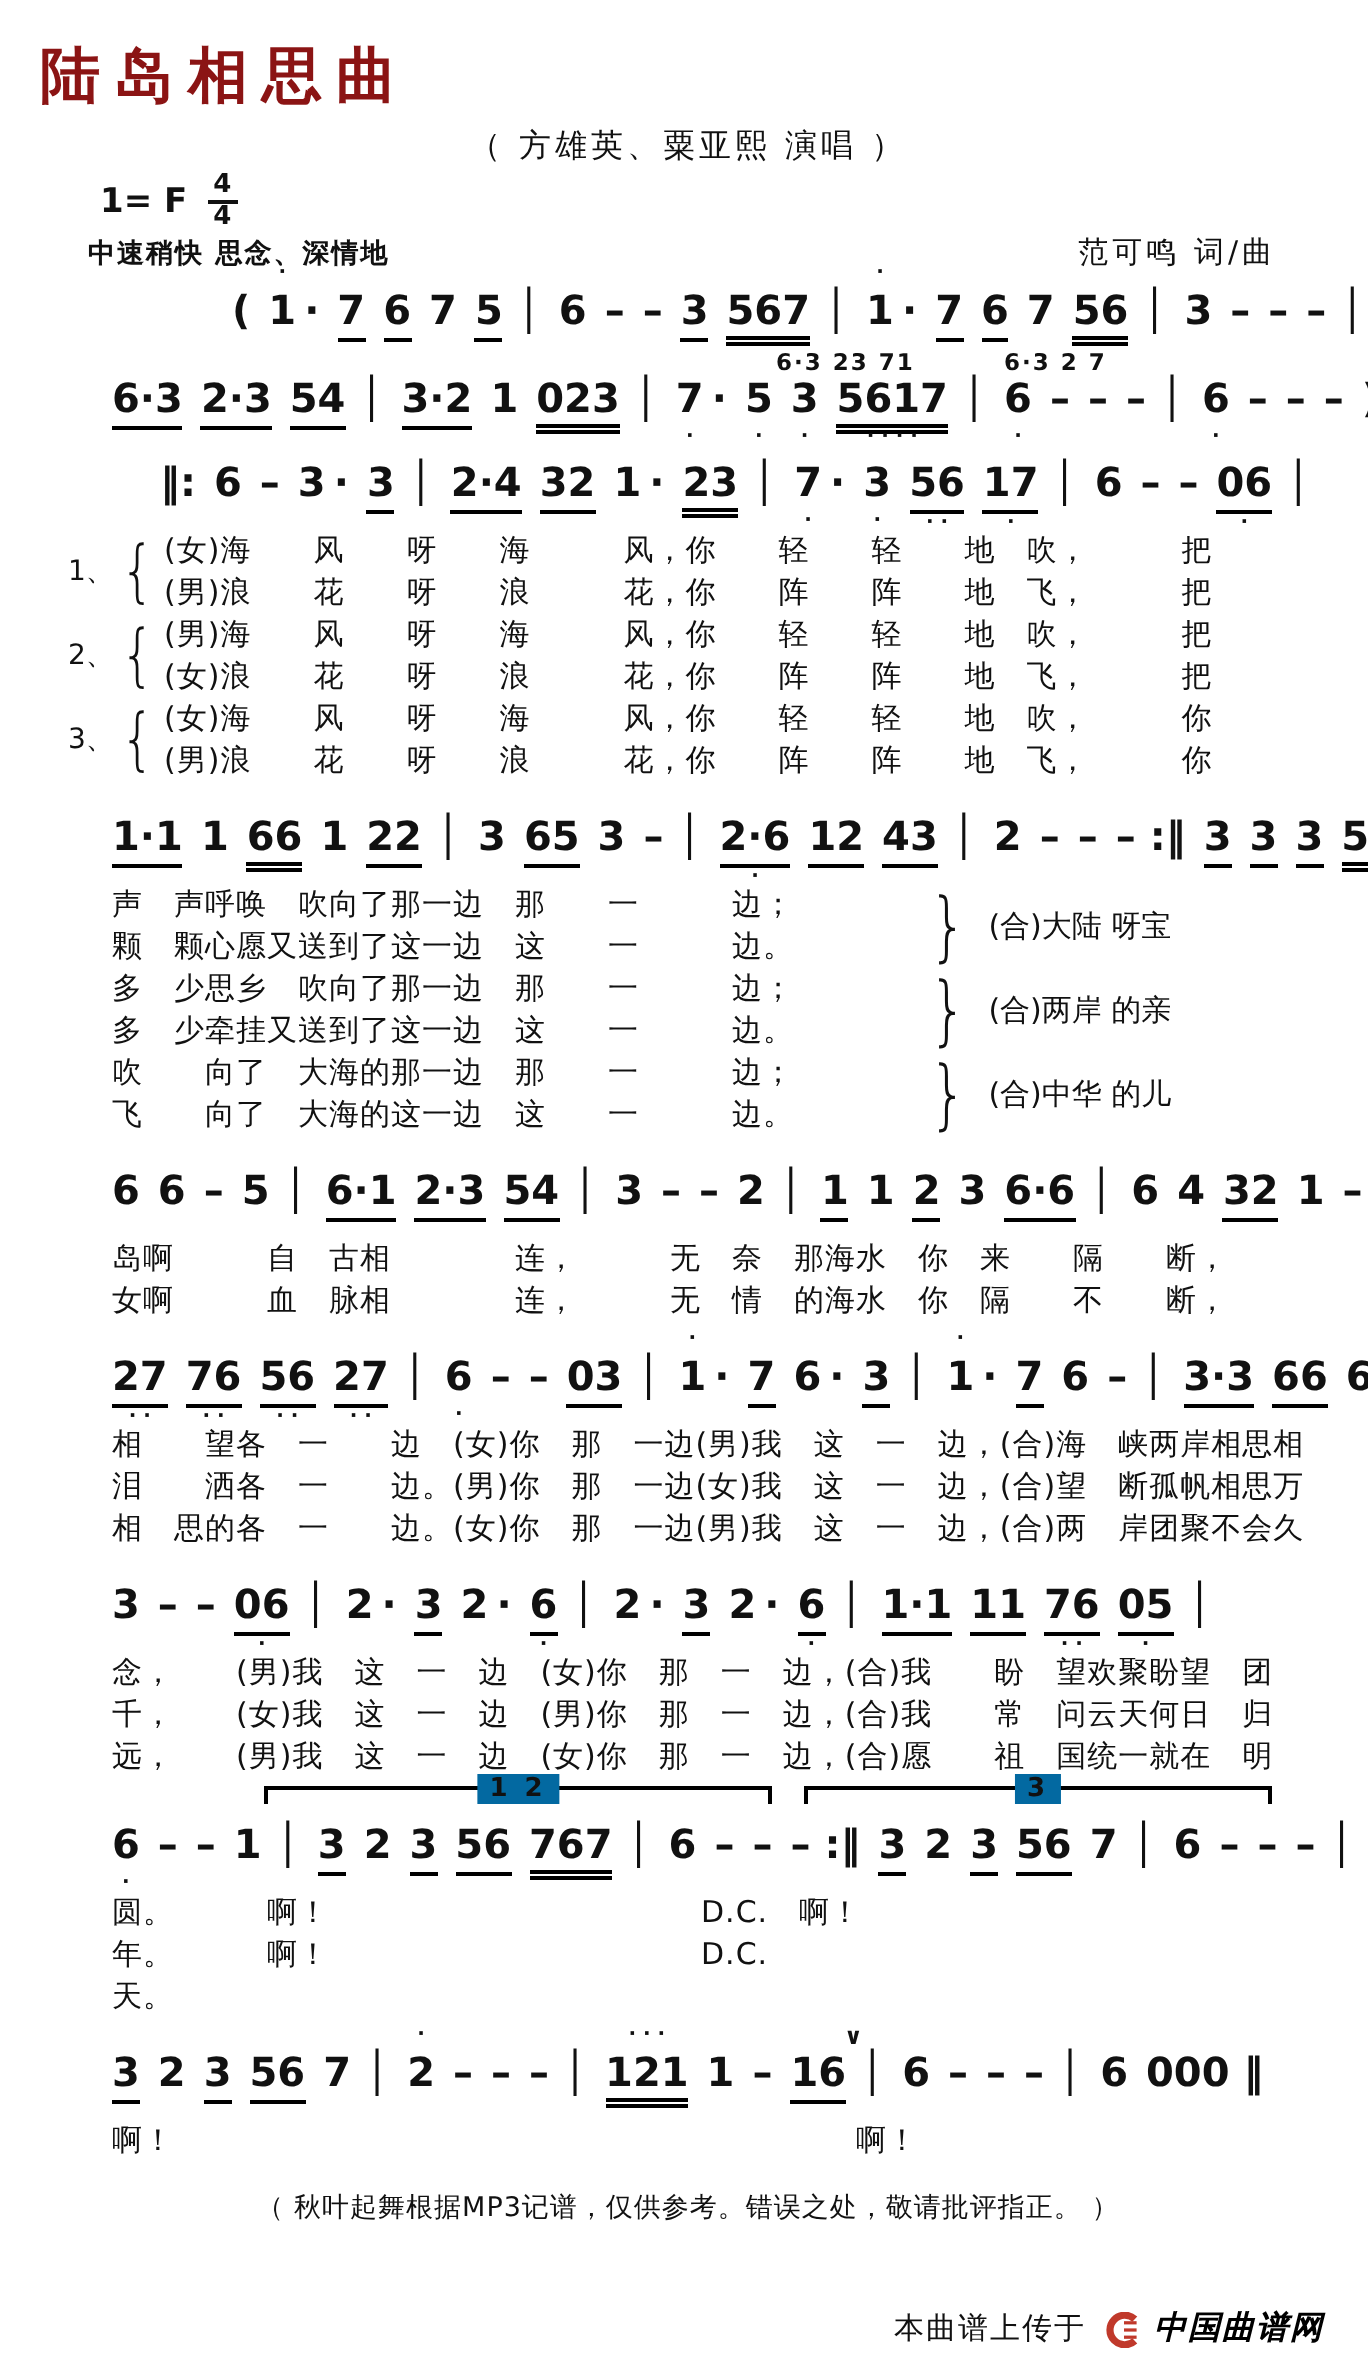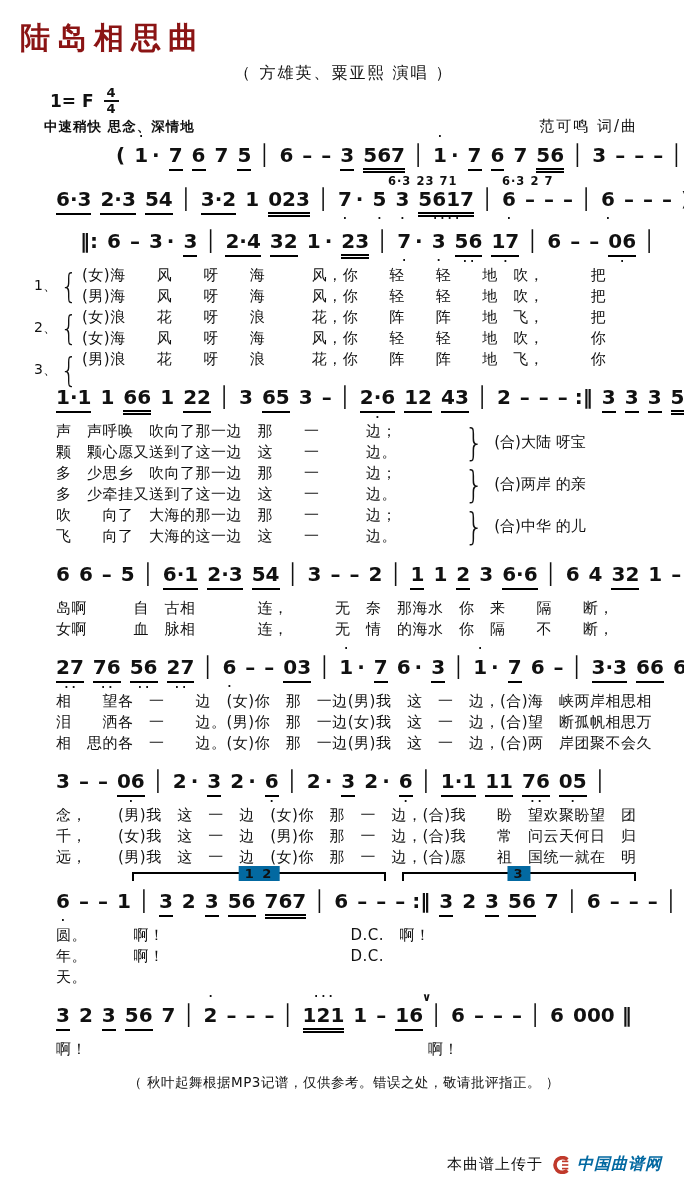--- a/index.html
+++ b/index.html
@@ -98,20 +98,21 @@
           <div class="notes-line"><span class="nt u1">6·3</span><span class="nt u1">2·3</span><span class="nt u1">54</span><span class="bar">│</span><span class="nt u1">3·2</span><span class="nt">1</span><span class="nt u2">023</span><span class="bar">│</span><span class="nt" data-bot="·">7</span><span class="adot nt">·</span><span class="nt" data-bot="·">5</span><span class="nt" data-bot="·">3</span><span class="nt u2" data-bot="· · · ·">5617</span><span class="bar">│</span><span class="nt" data-bot="·">6</span><span class="dash nt">–</span><span class="dash nt">–</span><span class="dash nt">–</span><span class="bar">│</span><span class="nt" data-bot="·">6</span><span class="dash nt">–</span><span class="dash nt">–</span><span class="dash nt">–</span><span class="paren">)</span></div>
         </div>
         <div class="system">
           <div class="notes-line" style="padding-left: 26px;"><span class="bar">‖:</span><span class="nt">6</span><span class="dash nt">–</span><span class="nt">3</span><span class="adot nt">·</span><span class="nt u1">3</span><span class="bar">│</span><span class="nt u1">2·4</span><span class="nt u1">32</span><span class="nt">1</span><span class="adot nt">·</span><span class="nt u2">23</span><span class="bar">│</span><span class="nt" data-bot="·">7</span><span class="adot nt">·</span><span class="nt" data-bot="·">3</span><span class="nt u1" data-bot="· ·">56</span><span class="nt u1" data-bot="·">17</span><span class="bar">│</span><span class="nt">6</span><span class="dash nt">–</span><span class="dash nt">–</span><span class="nt u1" data-bot="·">06</span><span class="bar">│</span></div>
           <div class="verse-rows">
             <div class="vnum" style="top: 4px;">
               <span>1、</span>
               <span class="brace">{</span>
             </div>
             <div class="lyric-row">(女)海　　风　　呀　　海　　　风，你　　轻　　轻　　地　吹，　　　把</div>
+            <div class="lyric-row">(男)浪　　花　　呀　　浪　　　花，你　　阵　　阵　　地　飞，　　　把</div>
             <div class="vnum" style="top: 46px;">
               <span>2、</span>
               <span class="brace">{</span>
             </div>
             <div class="lyric-row">(男)海　　风　　呀　　海　　　风，你　　轻　　轻　　地　吹，　　　把</div>
             <div class="lyric-row">(女)浪　　花　　呀　　浪　　　花，你　　阵　　阵　　地　飞，　　　把</div>
             <div class="vnum" style="top: 88px;">
               <span>3、</span>
               <span class="brace">{</span>
             </div>
@@ -182,15 +183,15 @@
   </div>
 
   <div class="uploader">
     <span>本曲谱上传于</span>
     <svg width="18" height="18" viewBox="0 0 20 20">
       <path d="M16 4 A8.2 8.2 0 1 0 16 16" stroke="#c0392b" stroke-width="4" fill="none"></path>
       <line x1="10" y1="6" x2="17" y2="6" stroke="#c0392b" stroke-width="1.8"></line>
       <line x1="10" y1="10" x2="17" y2="10" stroke="#c0392b" stroke-width="1.8"></line>
       <line x1="10" y1="14" x2="17" y2="14" stroke="#c0392b" stroke-width="1.8"></line>
     </svg>
-    <span class="site-name" style="color: #0369a1;">中国曲谱网</span>
+    <span class="site-name" style="color: #000000;">中国曲谱网</span>
   </div>
 </div>
 
 </body></html>

